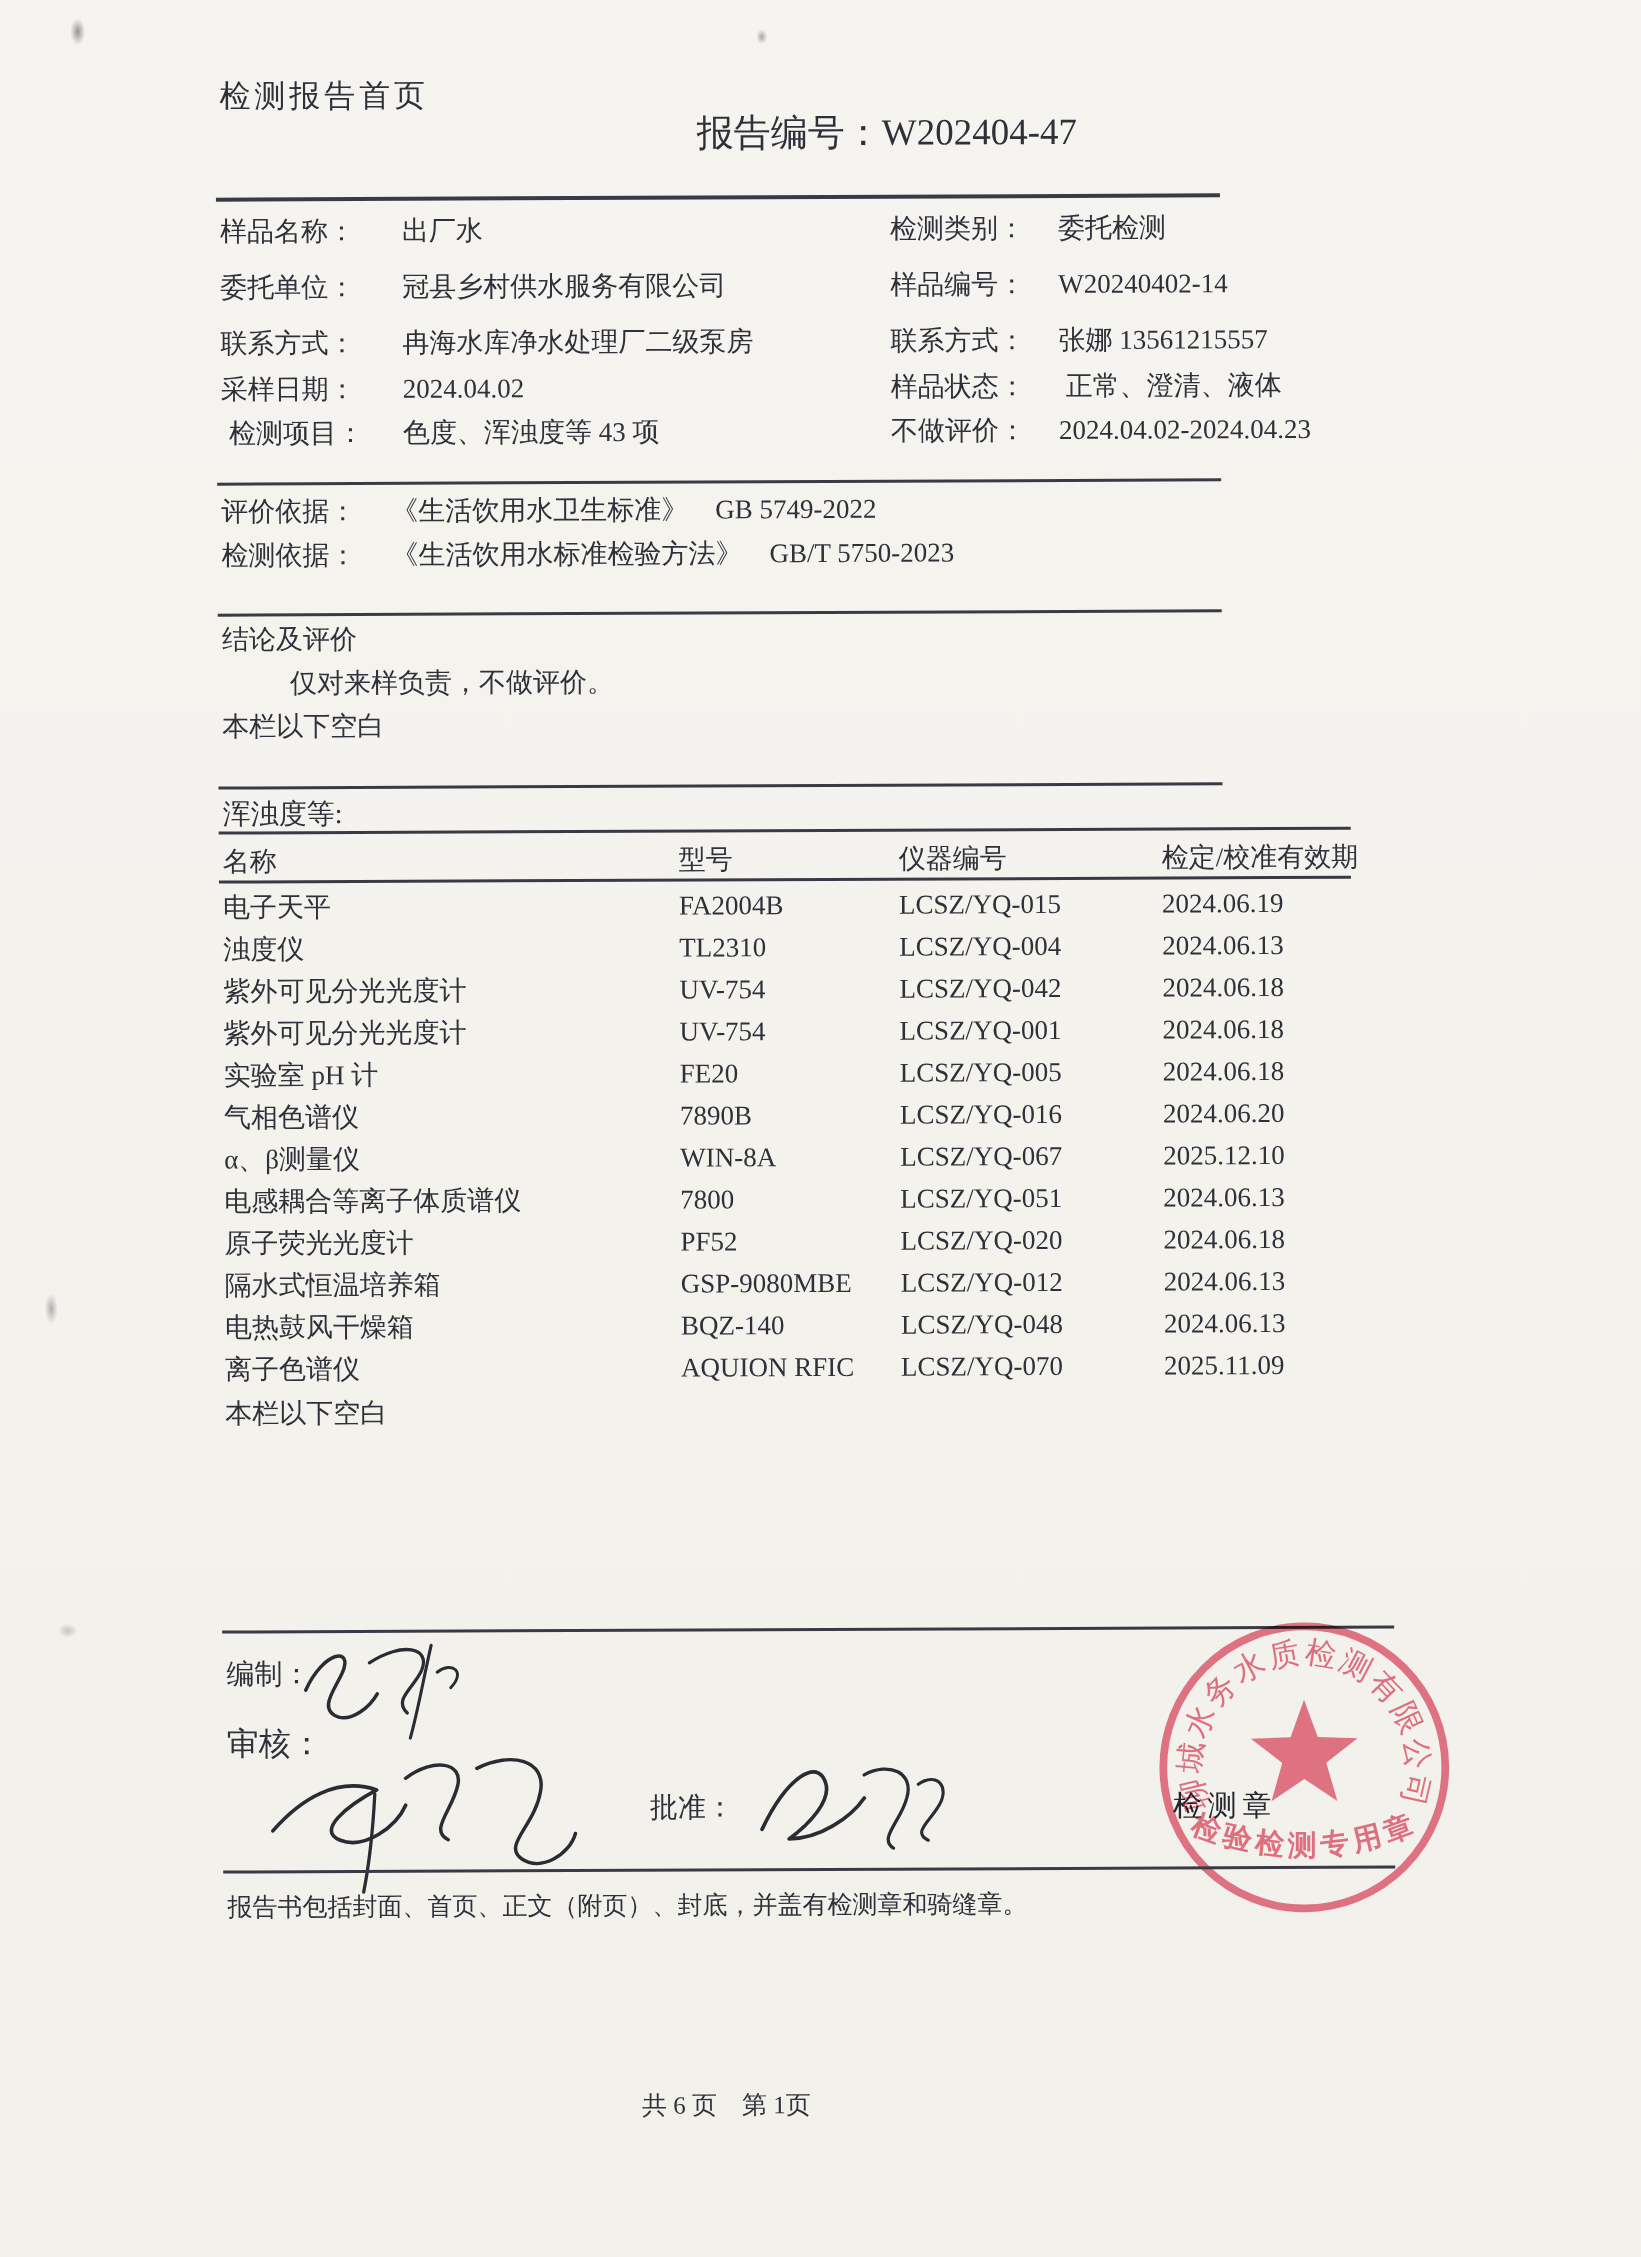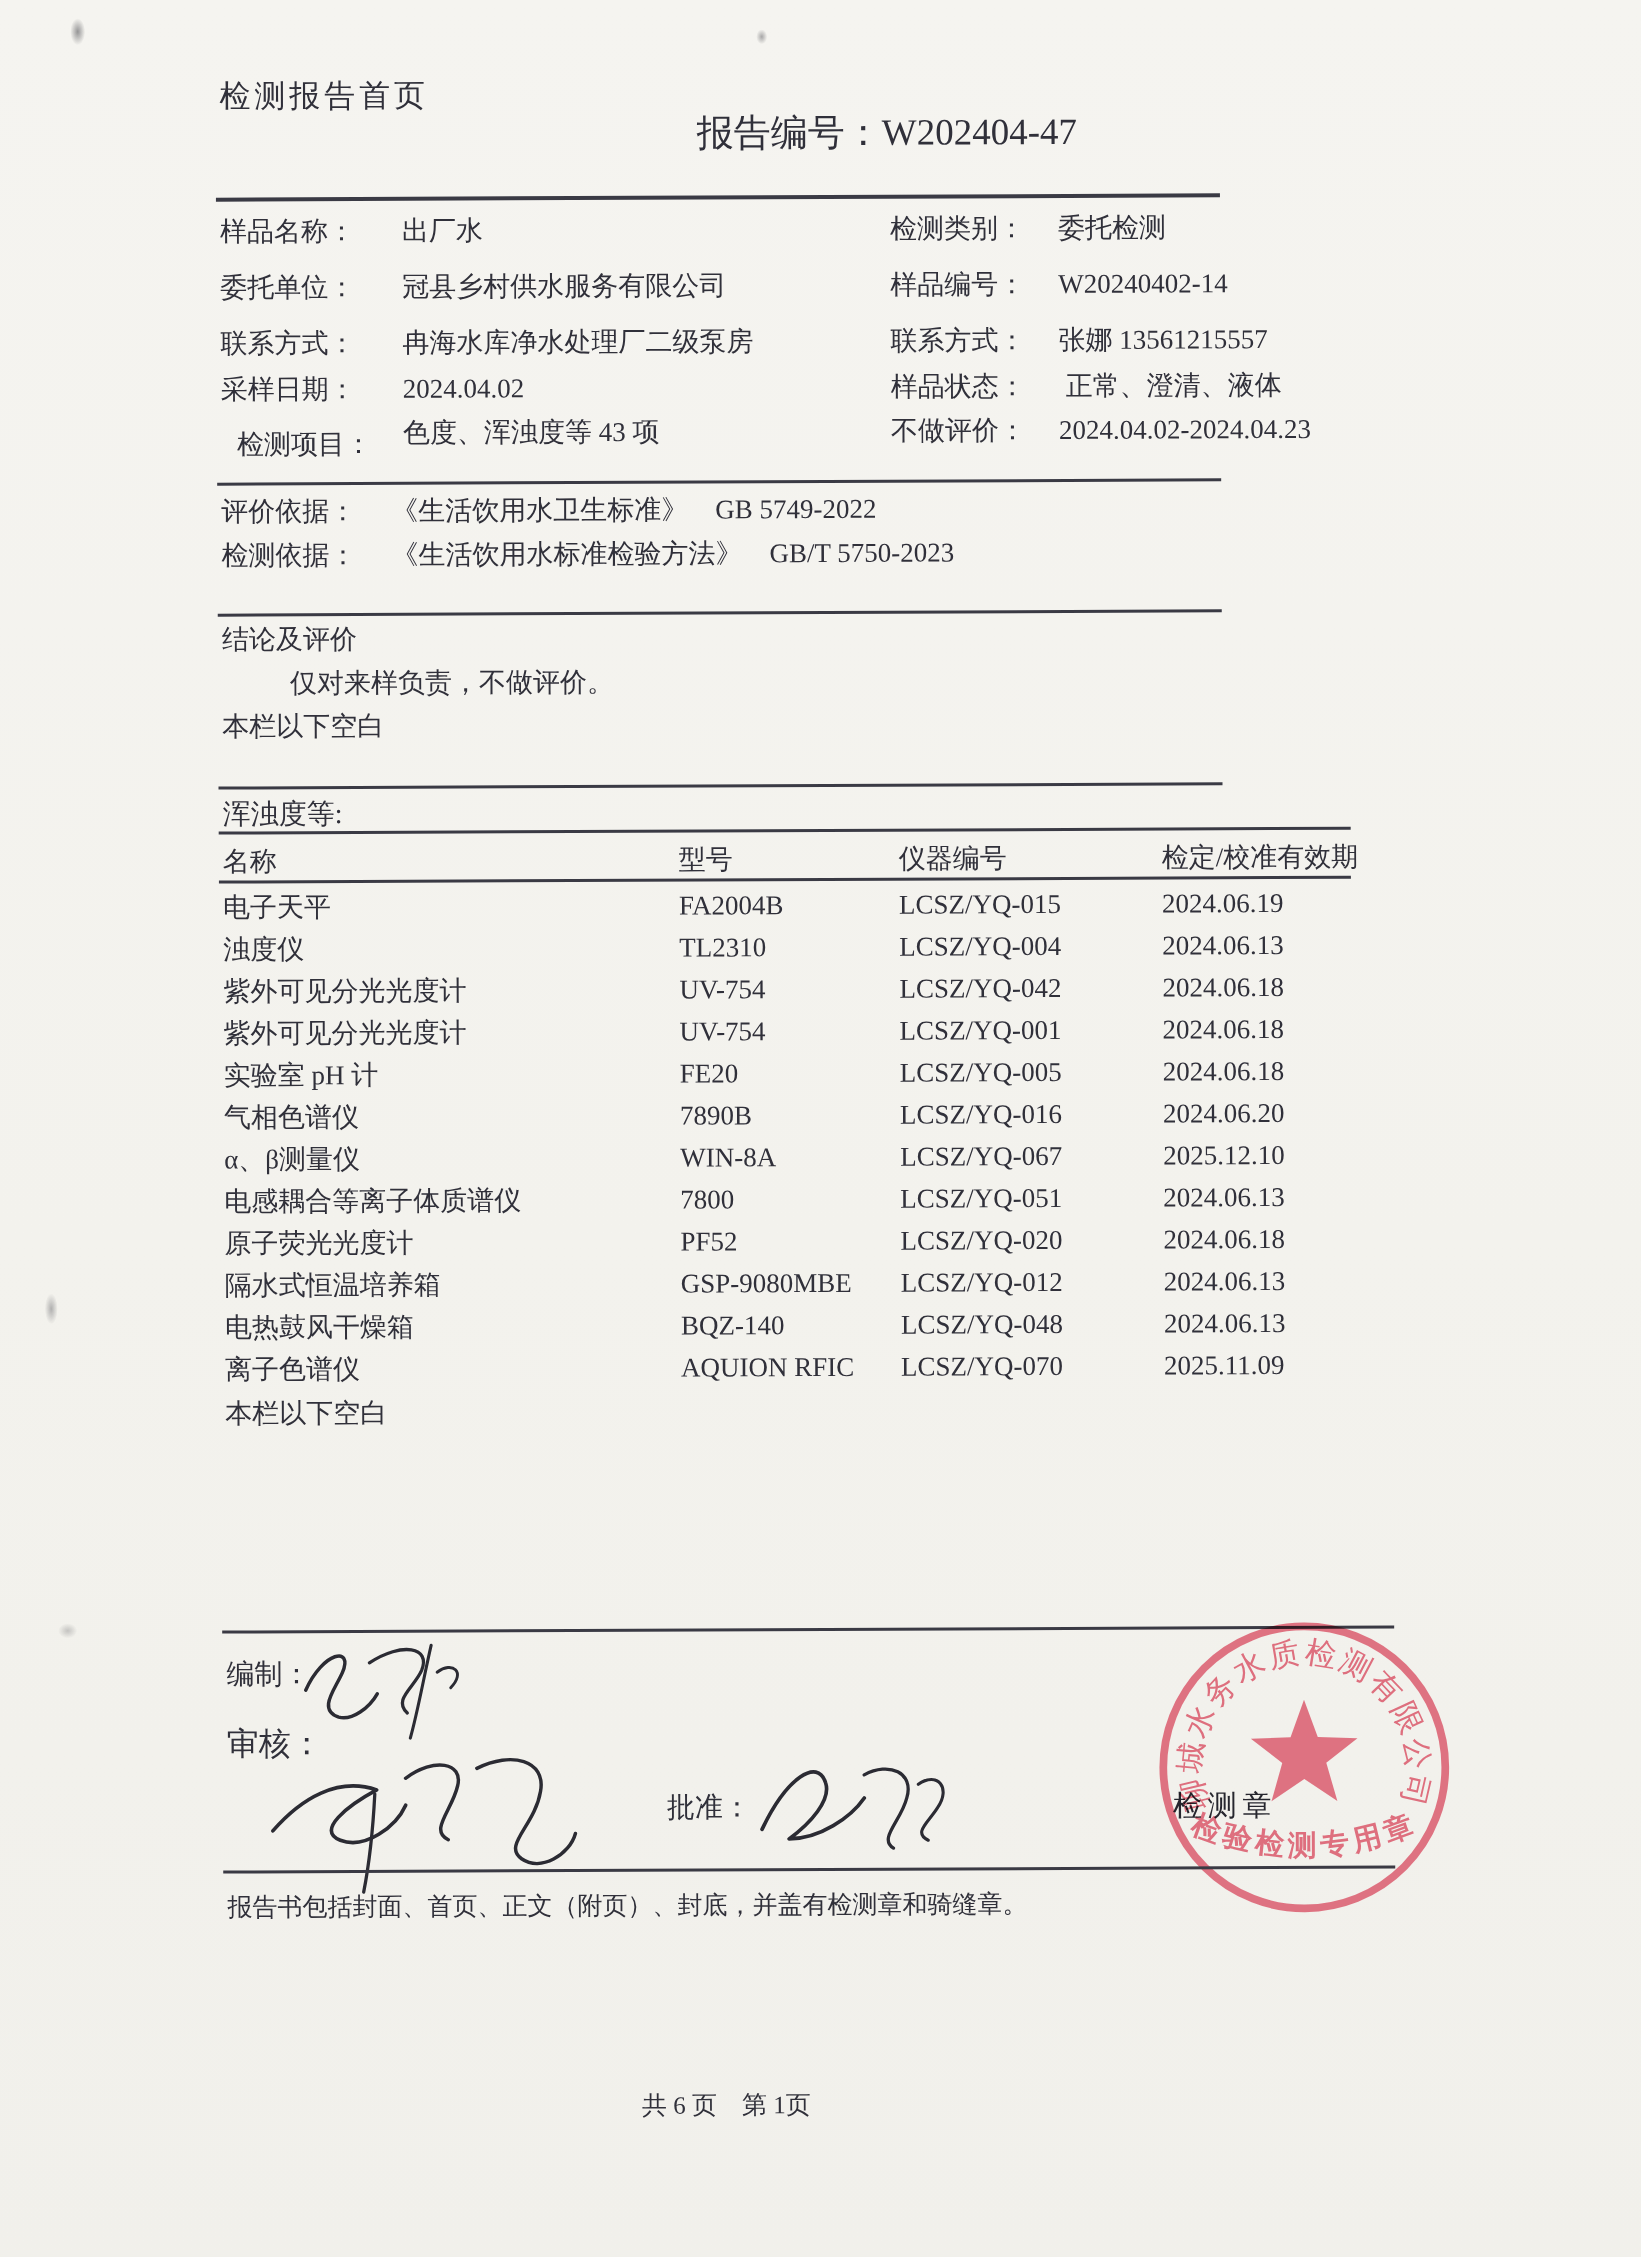--- a/index.html
+++ b/index.html
@@ -50,21 +50,21 @@
   </div>
   <div class="abs t28" style="left:224px;top:322px;">
     <span class="label" style="position:absolute;left:0;">联系方式：</span>
     <span class="val" style="position:absolute;left:182px;">冉海水库净水处理厂二级泵房</span>
   </div>
   <div class="abs t28" style="left:224px;top:368px;">
     <span class="label" style="position:absolute;left:0;">采样日期：</span>
     <span class="val" style="position:absolute;left:182px;">2024.04.02</span>
   </div>
   <div class="abs t28" style="left:224px;top:412px;">
-    <span class="label" style="position:absolute;left:16px;margin-top:11px;">检测项目：</span>
+    <span class="label" style="position:absolute;left:8px;">检测项目：</span>
     <span class="val" style="position:absolute;left:182px;">色度、浑浊度等 43 项</span>
   </div>
 
   <div class="abs t28" style="left:894px;top:210px;">
     <span class="label" style="position:absolute;left:0;">检测类别：</span>
     <span class="val" style="position:absolute;left:168px;">委托检测</span>
   </div>
   <div class="abs t28" style="left:894px;top:266px;">
     <span class="label" style="position:absolute;left:0;">样品编号：</span>
     <span class="val" style="position:absolute;left:168px;">W20240402-14</span>
@@ -199,21 +199,21 @@
   </svg>
 
   <div class="abs" style="left:224px;top:1720px;font-size:32px;">审核：</div>
   <svg class="sig abs" style="left:256px;top:1736px;" width="333" height="159" viewBox="0 0 345 165">
     <path d="M14,96 C44,62 82,40 122,54 C92,70 58,96 84,106 C110,116 142,92 152,70" stroke-width="3.8"></path>
     <path d="M120,58 C118,94 114,130 108,160" stroke-width="3.4"></path>
     <path d="M152,42 C182,20 212,26 206,50 C200,76 176,96 196,106" stroke-width="3.6"></path>
     <path d="M226,32 C262,14 298,24 292,56 C286,92 252,112 272,126 C292,140 322,122 328,100" stroke-width="3.6"></path>
   </svg>
 
-  <div class="abs" style="left:664px;top:1788px;font-size:28px;">批准：</div>
+  <div class="abs" style="left:647px;top:1788px;font-size:28px;">批准：</div>
   <svg class="sig abs" style="left:730px;top:1744px;" width="227" height="121" viewBox="0 0 235 125">
     <path d="M30,88 C56,34 88,14 96,40 C102,58 80,82 58,98 C90,98 122,76 136,56" stroke-width="3.8"></path>
     <path d="M136,32 C162,18 188,30 180,56 C174,80 150,98 166,108" stroke-width="3.4"></path>
     <path d="M192,42 C212,28 226,46 212,66 C202,82 186,92 202,100" stroke-width="3.2"></path>
   </svg>
 
   <div class="stamp-doc-label" style="left:1170px;top:1788px;">检测章</div>
 
   <svg id="stamp-svg" class="abs" style="left:1147px;top:1610px;" width="309" height="319" viewBox="-160 -165 320 330">
     <defs>

